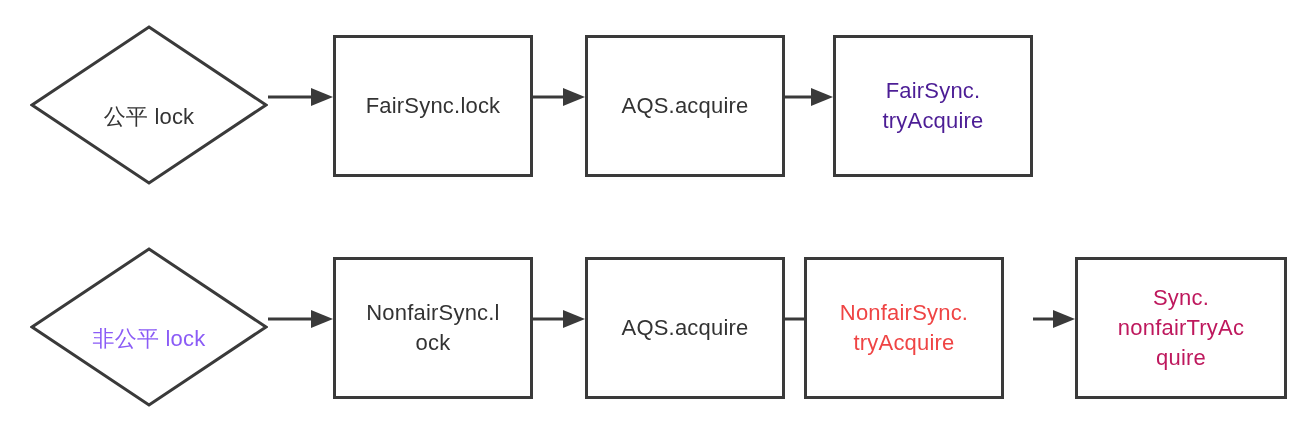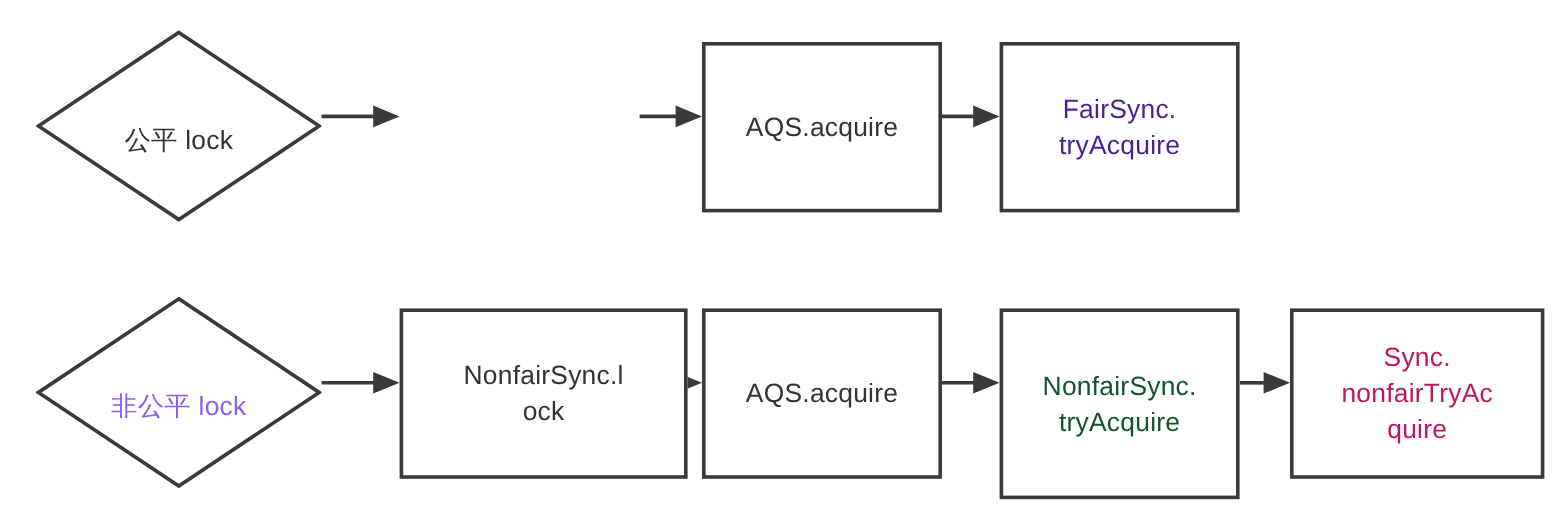--- a/index.html
+++ b/index.html
@@ -82,20 +82,23 @@
           <line x1="0" y1="11" x2="27" y2="11" stroke="#3a3a3a" stroke-width="3"></line>
           <polygon points="26,2 48,11 26,20" fill="#3a3a3a"></polygon>
         </svg>
       </div>
       <div class="flow-node decision" style="left: 30px; top: 25px; width: 238px; height: 160px; color: rgb(51, 51, 51);">
         <svg class="diamond-svg" width="238" height="160" viewBox="0 0 238 160">
           <polygon points="119,2 236,80 119,158 2,80" fill="#ffffff" stroke="#3a3a3a" stroke-width="3" stroke-linejoin="miter"></polygon>
         </svg>
         <span class="node-label">公平 lock</span>
       </div>
+      <div class="flow-node process" style="left: 333px; top: 35px; width: 200px; height: 142px; color: rgb(51, 51, 51); border-color: rgb(58, 58, 58);">
+        <span class="node-label">FairSync.lock</span>
+      </div>
       <div class="flow-node process" style="left: 585px; top: 35px; width: 200px; height: 142px; color: rgb(51, 51, 51); border-color: rgb(58, 58, 58);">
         <span class="node-label">AQS.acquire</span>
       </div>
       <div class="flow-node process" style="left: 833px; top: 35px; width: 200px; height: 142px; color: #4c1d95; border-color: rgb(58, 58, 58);">
         <span class="node-label">FairSync.
 tryAcquire</span>
       </div>
     </div>
     <div style="position: absolute; left: 0px; top: 0px; width: 100%; height: 100%;">
       <div class="connector" style="left: 268px; top: 308px; width: 65px; height: 22px;">
@@ -121,28 +124,28 @@
           <line x1="0" y1="11" x2="21" y2="11" stroke="#3a3a3a" stroke-width="3"></line>
           <polygon points="20,2 42,11 20,20" fill="#3a3a3a"></polygon>
         </svg>
       </div>
       <div class="flow-node decision" style="left: 30px; top: 247px; width: 238px; height: 160px; color: #8b5cf6;">
         <svg class="diamond-svg" width="238" height="160" viewBox="0 0 238 160">
           <polygon points="119,2 236,80 119,158 2,80" fill="#ffffff" stroke="#3a3a3a" stroke-width="3" stroke-linejoin="miter"></polygon>
         </svg>
         <span class="node-label">非公平 lock</span>
       </div>
-      <div class="flow-node process" style="left: 333px; top: 257px; width: 240px; height: 142px; color: rgb(51, 51, 51); border-color: rgb(58, 58, 58);">
+      <div class="flow-node process" style="left: 333px; top: 257px; width: 200px; height: 142px; color: rgb(51, 51, 51); border-color: rgb(58, 58, 58);">
         <span class="node-label">NonfairSync.l
 ock</span>
       </div>
       <div class="flow-node process" style="left: 585px; top: 257px; width: 200px; height: 142px; color: rgb(51, 51, 51); border-color: rgb(58, 58, 58);">
         <span class="node-label">AQS.acquire</span>
       </div>
-      <div class="flow-node process" style="left: 833px; top: 257px; width: 200px; height: 159px; color: #14532d; border-color: rgb(58, 58, 58);">
+      <div class="flow-node process" style="left: 804px; top: 257px; width: 200px; height: 142px; color: #ef4444; border-color: rgb(58, 58, 58);">
         <span class="node-label">NonfairSync.
 tryAcquire</span>
       </div>
       <div class="flow-node process" style="left: 1075px; top: 257px; width: 212px; height: 142px; color: #be185d; border-color: rgb(58, 58, 58);">
         <span class="node-label">Sync.
 nonfairTryAc
 quire</span>
       </div>
     </div>
   </div>

